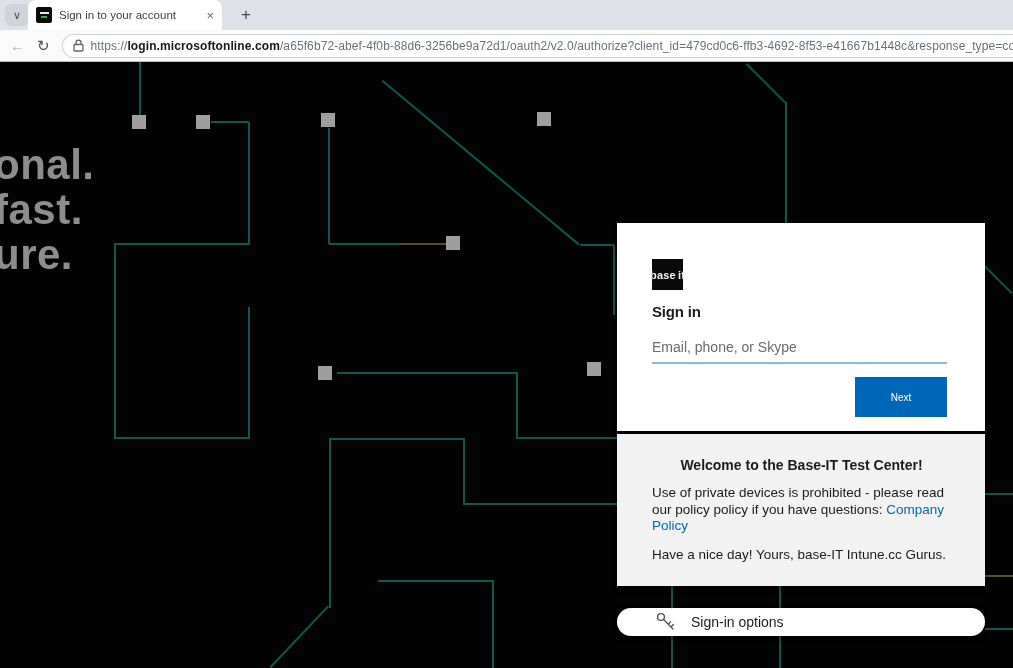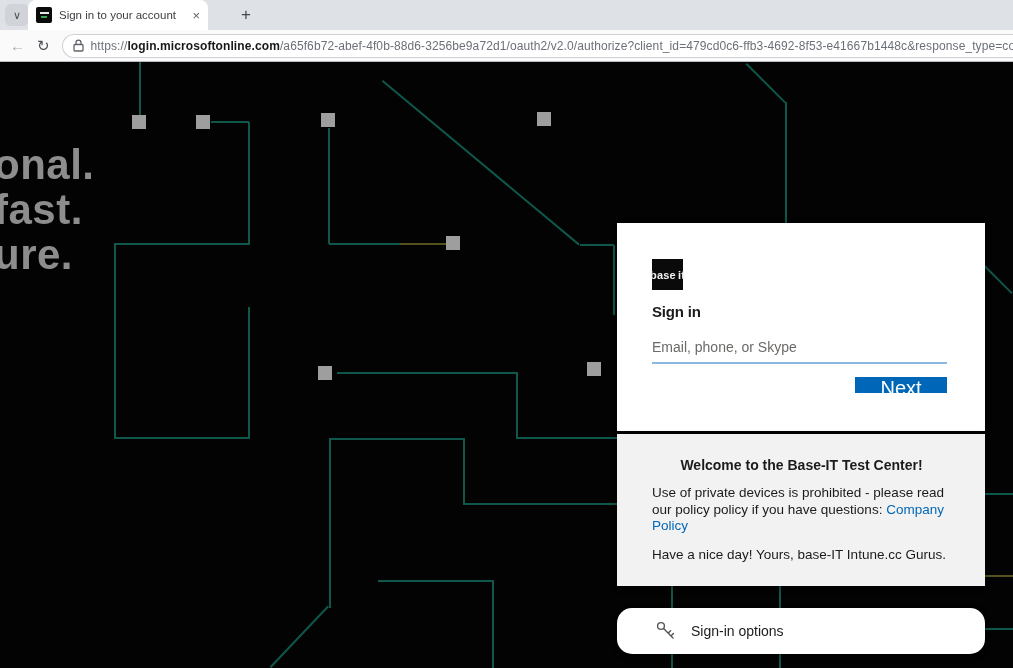--- a/index.html
+++ b/index.html
@@ -3,21 +3,21 @@
 <meta charset="utf-8">
 <style>
   * { margin:0; padding:0; box-sizing:border-box; }
   html,body { width:1013px; height:668px; overflow:hidden; font-family:"Liberation Sans", sans-serif; background:#000; }
 
   
   .browser { position:absolute; top:0; left:0; width:1013px; height:62px; }
   .tabstrip { position:relative; height:30px; background:#dee1e6; }
   .tab-actions { position:absolute; left:5px; top:4px; width:24px; height:22px; background:#d0d3d8;
     border-radius:6px; color:#4a4d52; font-size:11px; display:flex; align-items:center; justify-content:center; cursor:pointer; }
-  .tab { position:absolute; left:28px; top:0; width:180px; height:30px; background:#fff;
+  .tab { position:absolute; left:28px; top:0; width:194px; height:30px; background:#fff;
     border-radius:8px 8px 0 0; display:flex; align-items:center; padding:0 8px; }
   .favicon { width:16px; height:16px; background:#0b0b0b; border-radius:2px; flex:0 0 auto;
     display:flex; flex-direction:column; align-items:center; justify-content:center; gap:2px; }
   .fav-dash { display:block; width:9px; height:2px; background:#e8e8e8; }
   .fav-dash.short { width:6px; background:#35a94c; }
   .tab-title { font-size:11.5px; color:#3b3e43; margin-left:7px; white-space:nowrap; overflow:hidden; flex:1; }
   .tab-close { font-size:13px; color:#5f6368; margin-left:6px; cursor:pointer; }
   .newtab { position:absolute; left:234px; top:4px; width:24px; height:22px; color:#45484d;
     font-size:17px; font-weight:300; display:flex; align-items:center; justify-content:center; cursor:pointer; }
   .toolbar { position:relative; height:32px; background:#fafafb; border-bottom:1px solid #b9bcc0;
@@ -51,29 +51,29 @@
   .card { top:161px; height:208px; padding:0 38px 0 35px; }
   .logo { margin-top:36px; width:31px; height:31px; background:#0a0a0a;
     display:flex; align-items:center; justify-content:center; }
   .logo span { color:#f2f2f2; font-size:11px; font-weight:700; letter-spacing:0.2px; }
   .logo .dot { width:3px; height:3px; border-radius:50%; background:#3faf4a; margin:3px 1px 0 1px; }
   .card h1 { margin-top:13px; font-size:15px; font-weight:600; color:#1b1b1b; letter-spacing:-0.2px; }
   .email-input { margin-top:15px; width:100%; border:none; outline:none;
     border-bottom:2px solid #8ab8df; padding:4px 0 7px 0; font-size:14px;
     font-family:"Liberation Sans", sans-serif; color:#1b1b1b; background:transparent; }
   .email-input::placeholder { color:#6c6a68; }
-  .next-btn { position:absolute; right:38px; top:154px; width:92px; height:16px; background:#0067b8;
-    color:#fff; border:none; font-size:20px; font-family:"Liberation Sans", sans-serif; cursor:pointer; }
+  .next-btn { position:absolute; right:38px; top:154px; width:92px; height:40px; background:#0067b8;
+    color:#fff; border:none; font-size:10px; font-family:"Liberation Sans", sans-serif; cursor:pointer; }
 
   .welcome { top:372px; height:152px; background:#f2f2f2; padding:23px 34px 0 35px; }
   .welcome h2 { font-size:14px; font-weight:700; color:#1b1b1b;text-align:center; }
   .welcome p { margin-top:12px; font-size:13.5px; line-height:16.5px; color:#1b1b1b; }
   .welcome a { color:#0067b8; text-decoration:none; cursor:pointer; }
 
-  .options-bar { top:546px; height:46px; display:flex; align-items:center; cursor:pointer;border-radius:15px; }
+  .options-bar { top:546px; height:28px; display:flex; align-items:center; cursor:pointer;border-radius:15px; }
   .key-icon { margin-left:38px; flex:0 0 auto; }
   .options-label { margin-left:14px; font-size:14px; color:#1b1b1b; }
 </style>
 </head>
 <body>
 
 <div class="browser">
   <div class="tabstrip">
     <div class="tab-actions">
       <span>∨</span>

